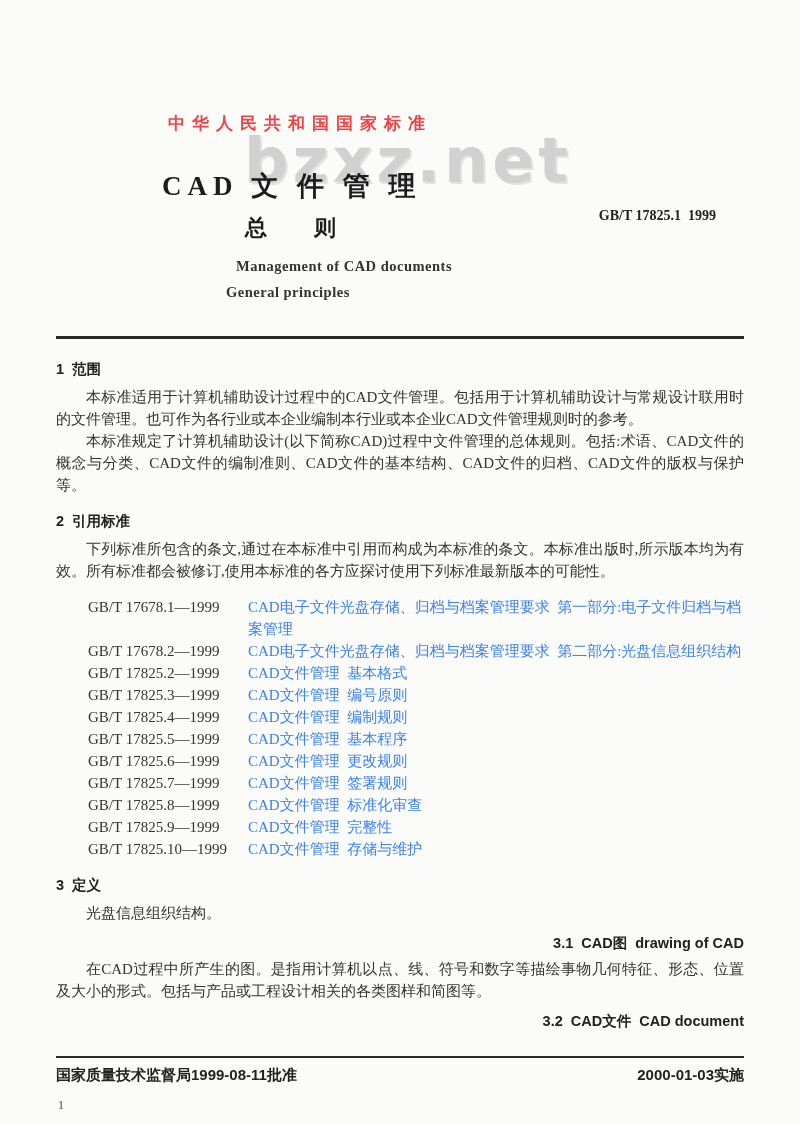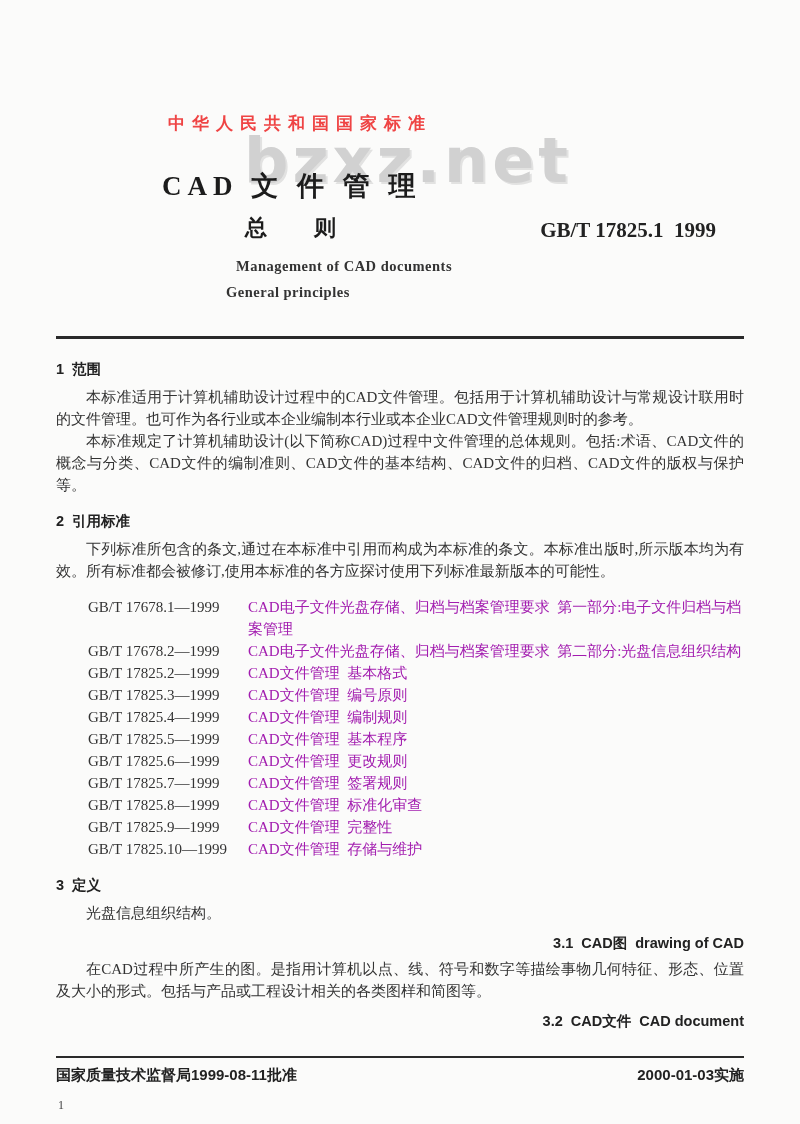--- a/index.html
+++ b/index.html
@@ -34,22 +34,22 @@
     pointer-events: none;
   }
 
   .doc-title {
     position: absolute; top: 168px; left: 162px;
     font-weight: bold; font-size: 27px; letter-spacing: 6px;
     white-space: pre; color: #1c1c1c;
   }
 
   .std-code-header {
-    position: absolute; top: 218px; right: 84px;
-    font-size: 21px; font-weight: bold; white-space: pre; color: #222;
+    position: absolute; top: 208px; right: 84px;
+    font-size: 14px; font-weight: bold; white-space: pre; color: #222;
   }
 
   .doc-subtitle {
     position: absolute; top: 213px; left: 245px;
     font-weight: bold; font-size: 22px; letter-spacing: 12px;
     white-space: pre; color: #1c1c1c;
   }
 
   .en-title {
     position: absolute; top: 258px; left: 192px;
@@ -76,21 +76,21 @@
     font-weight: bold; font-size: 14.5px; color: #222;
     margin: 6px 0 6px 0; text-align: left; white-space: pre;
   }
   .sec-heading.gap { margin-top: 14px; }
 
   .para { text-indent: 2em; color: #333; }
 
   .std-list { margin: 14px 0 0 32px; }
   .std-item { display: flex; line-height: 22px; }
   .std-code { width: 160px; flex: 0 0 160px; white-space: pre; color: #333; }
-  .std-desc { flex: 1; white-space: pre-wrap; text-align: left; color: #a21caf; }
+  .std-desc { flex: 1; white-space: pre-wrap; text-align: left; color: #3b82f6; }
 
   .sub-heading {
     font-family: "Liberation Sans", "DejaVu Sans", sans-serif;
     font-weight: bold; font-size: 14.5px; color: #222;
     margin: 8px 0 4px 0; text-align: right; white-space: pre;
   }
 
   
   .footer-rule {
     position: absolute; top: 1056px; left: 56px; right: 56px;

